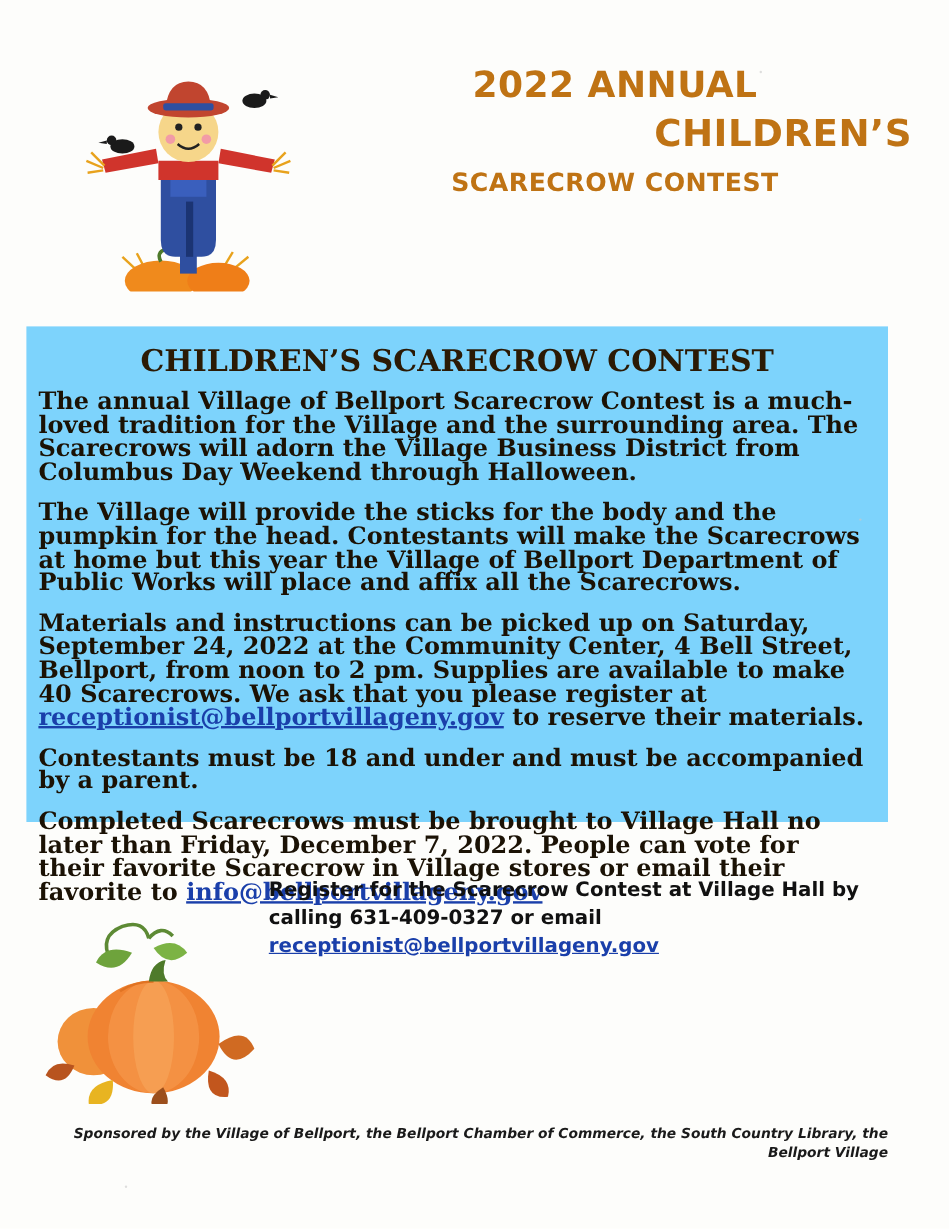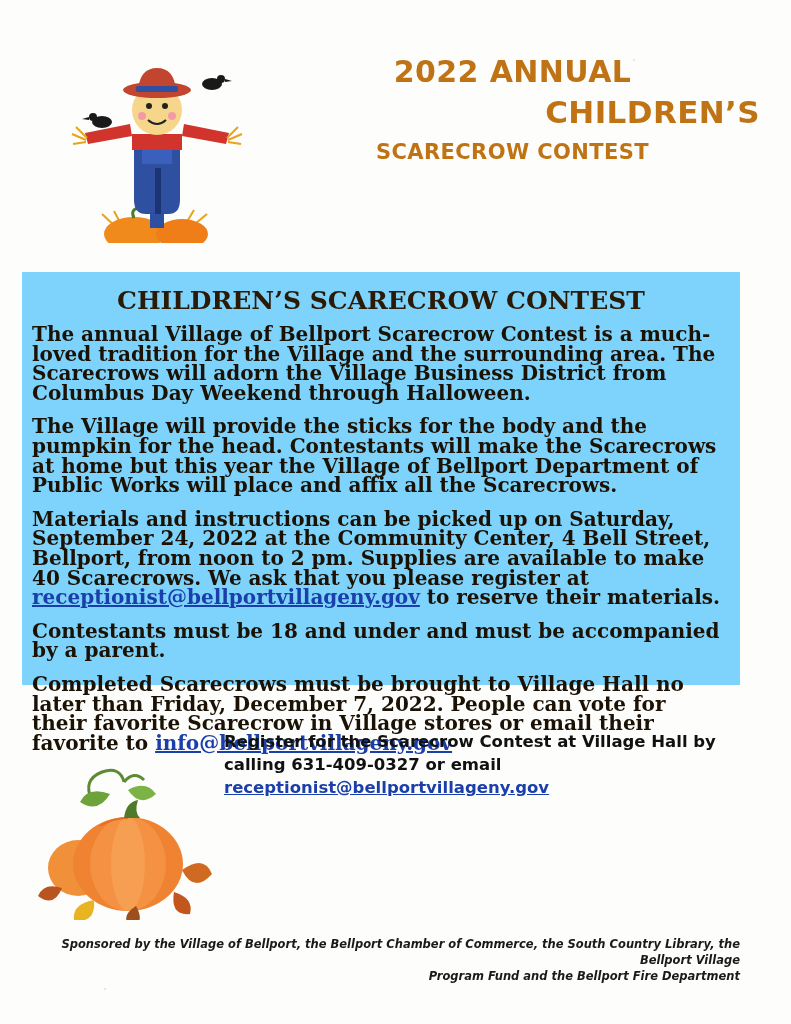--- a/index.html
+++ b/index.html
@@ -250,19 +250,18 @@
       <path d="M30 128 q-18 -6 -24 8 q16 12 24 -8z" fill="#b8541f"></path>
     </svg>
   </div>
 
   <div class="lower-text">
     <p><span>Register for the Scarecrow Contest at Village Hall by calling 631-409-0327 or email </span><a href="#">receptionist@bellportvillageny.gov</a></p>
   </div>
 
   <div class="footer">
     <div>Sponsored by the Village of Bellport, the Bellport Chamber of Commerce, the South Country Library, the Bellport Village</div>
-    <div>Program Fund and the Bellport Fire Department</div>
   </div>
 
   <div class="speck" style="left:104px; top:988px;"></div>
   <div class="speck" style="left:633px; top:59px;"></div>
   <div class="speck" style="left:716px; top:432px;"></div>
 </div>
 
 </body></html>

